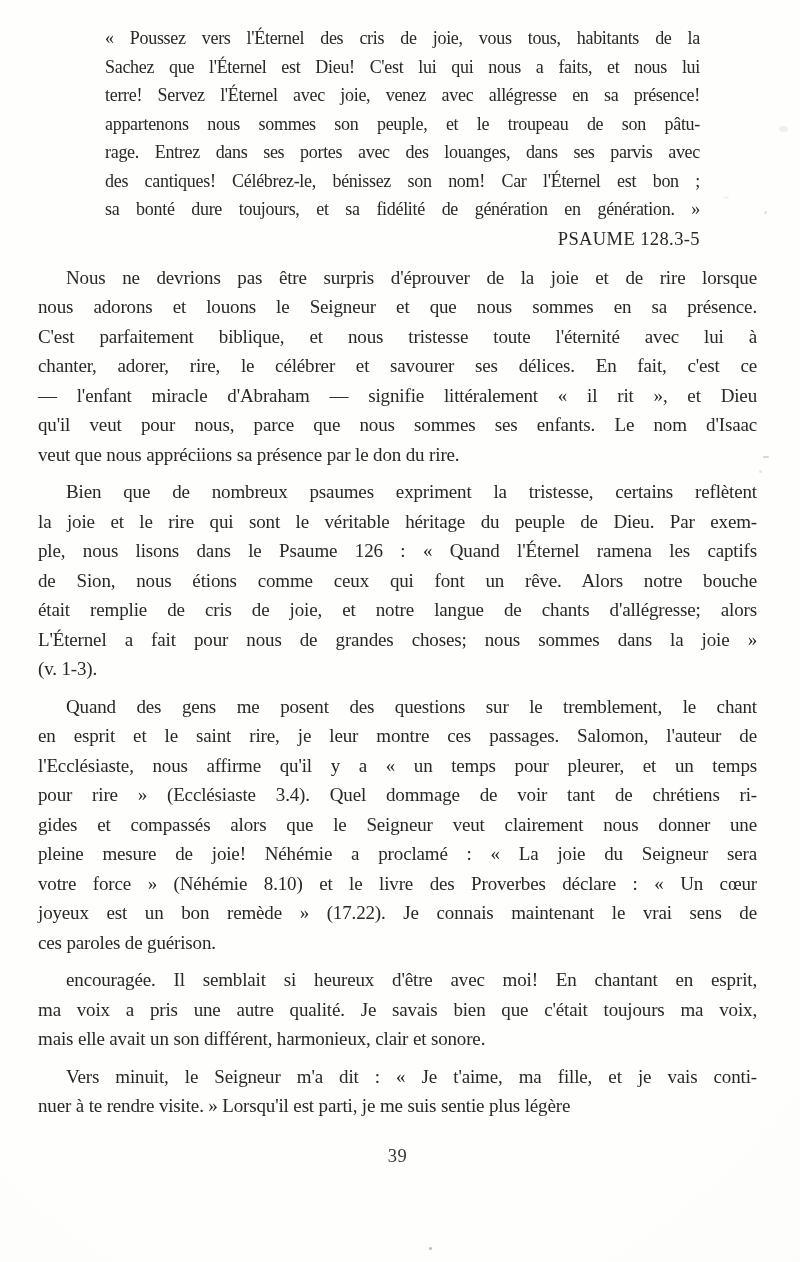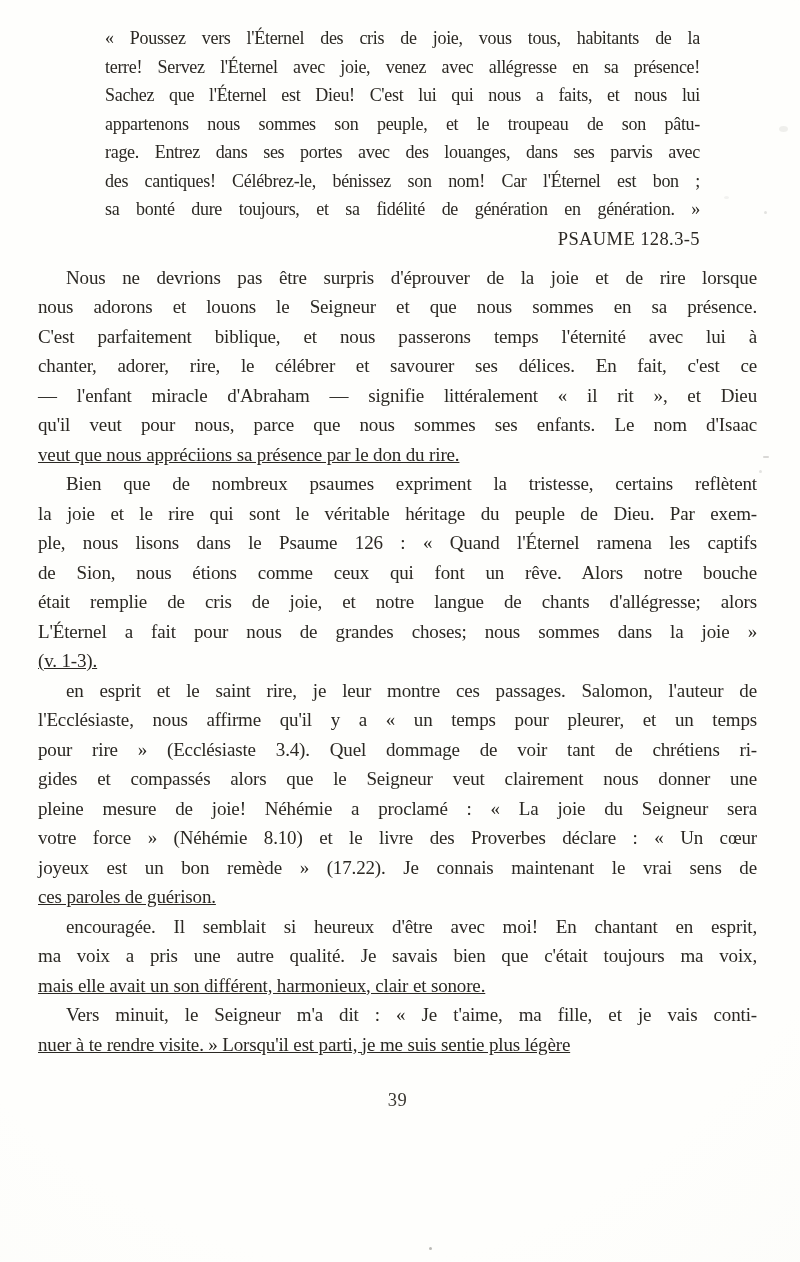--- a/index.html
+++ b/index.html
@@ -39,27 +39,27 @@
     font-size: 19px;
     line-height: 29.5px;
     letter-spacing: -0.15px;
   }
   .para .tline {
     text-align: justify;
     text-align-last: justify;
   }
   .para .tline:first-child {
     text-indent: 28px;
+    margin-top: 8px;
   }
   .para .tline:last-child {
     text-align-last: left;
-    text-decoration: underline;
   }
   .pagenum {
-    margin-top: 27px;
+    margin-top: 21px;
     text-align: center;
     font-size: 18.5px;
     letter-spacing: 0.5px;
     color: #3a3731;
   }
   
   .speck {
     position: absolute;
     background: #6b6862;
     border-radius: 50%;
@@ -71,50 +71,51 @@
   .speck.s5 { left: 429px; top: 1247px; width: 3px; height: 3px; opacity: 0.45; }
   .speck.s6 { left: 724px; top: 196px; width: 5px; height: 3px; opacity: 0.08; }
 </style>
 </head>
 <body>
 
 <div class="page">
 
   <div class="quote">
       <div class="tline">« Poussez vers l'Éternel des cris de joie, vous tous, habitants de la</div>
+      <div class="tline">Sachez que l'Éternel est Dieu! C'est lui qui nous a faits, et nous lui</div>
       <div class="tline">terre! Servez l'Éternel avec joie, venez avec allégresse en sa présence!</div>
-      <div class="tline">Sachez que l'Éternel est Dieu! C'est lui qui nous a faits, et nous lui</div>
       <div class="tline">appartenons nous sommes son peuple, et le troupeau de son pâtu-</div>
       <div class="tline">rage. Entrez dans ses portes avec des louanges, dans ses parvis avec</div>
       <div class="tline">des cantiques! Célébrez-le, bénissez son nom! Car l'Éternel est bon ;</div>
       <div class="tline">sa bonté dure toujours, et sa fidélité de génération en génération. »</div>
     </div>
 
   <div class="attribution">PSAUME 128.3-5</div>
 
   <div class="body">
     <div class="para">
         <div class="tline">Nous ne devrions pas être surpris d'éprouver de la joie et de rire lorsque</div>
         <div class="tline">nous adorons et louons le Seigneur et que nous sommes en sa présence.</div>
-        <div class="tline">C'est parfaitement biblique, et nous passerons temps l'éternité avec lui à</div>
+        <div class="tline">C'est parfaitement biblique, et nous tristesse toute l'éternité avec lui à</div>
         <div class="tline">chanter, adorer, rire, le célébrer et savourer ses délices. En fait, c'est ce</div>
         <div class="tline">— l'enfant miracle d'Abraham — signifie littéralement « il rit », et Dieu</div>
         <div class="tline">qu'il veut pour nous, parce que nous sommes ses enfants. Le nom d'Isaac</div>
         <div class="tline">veut que nous appréciions sa présence par le don du rire.</div>
       </div>
     <div class="para">
         <div class="tline">Bien que de nombreux psaumes expriment la tristesse, certains reflètent</div>
         <div class="tline">la joie et le rire qui sont le véritable héritage du peuple de Dieu. Par exem-</div>
         <div class="tline">ple, nous lisons dans le Psaume 126 : « Quand l'Éternel ramena les captifs</div>
         <div class="tline">de Sion, nous étions comme ceux qui font un rêve. Alors notre bouche</div>
         <div class="tline">était remplie de cris de joie, et notre langue de chants d'allégresse; alors</div>
         <div class="tline">L'Éternel a fait pour nous de grandes choses; nous sommes dans la joie »</div>
         <div class="tline">(v. 1-3).</div>
       </div>
     <div class="para">
+        <div class="tline">Quand des gens me posent des questions sur le tremblement, le chant</div>
         <div class="tline">en esprit et le saint rire, je leur montre ces passages. Salomon, l'auteur de</div>
         <div class="tline">l'Ecclésiaste, nous affirme qu'il y a « un temps pour pleurer, et un temps</div>
         <div class="tline">pour rire » (Ecclésiaste 3.4). Quel dommage de voir tant de chrétiens ri-</div>
         <div class="tline">gides et compassés alors que le Seigneur veut clairement nous donner une</div>
         <div class="tline">pleine mesure de joie! Néhémie a proclamé : « La joie du Seigneur sera</div>
         <div class="tline">votre force » (Néhémie 8.10) et le livre des Proverbes déclare : « Un cœur</div>
         <div class="tline">joyeux est un bon remède » (17.22). Je connais maintenant le vrai sens de</div>
         <div class="tline">ces paroles de guérison.</div>
       </div>
     <div class="para">

